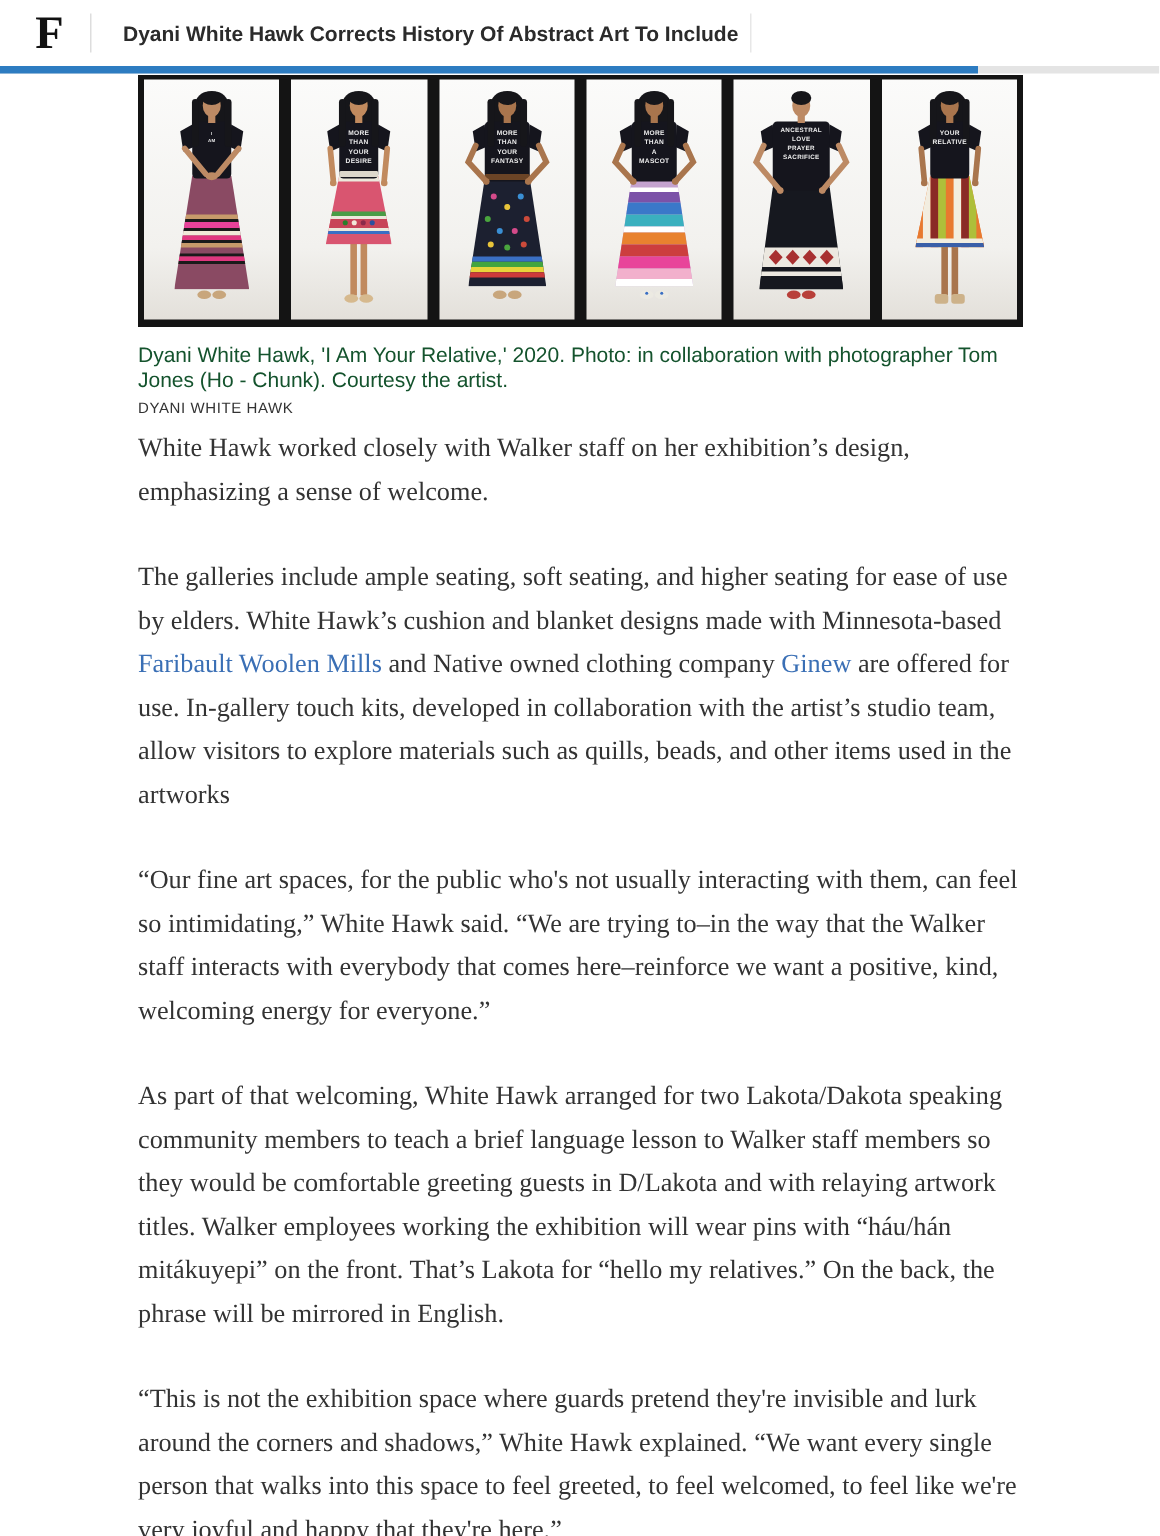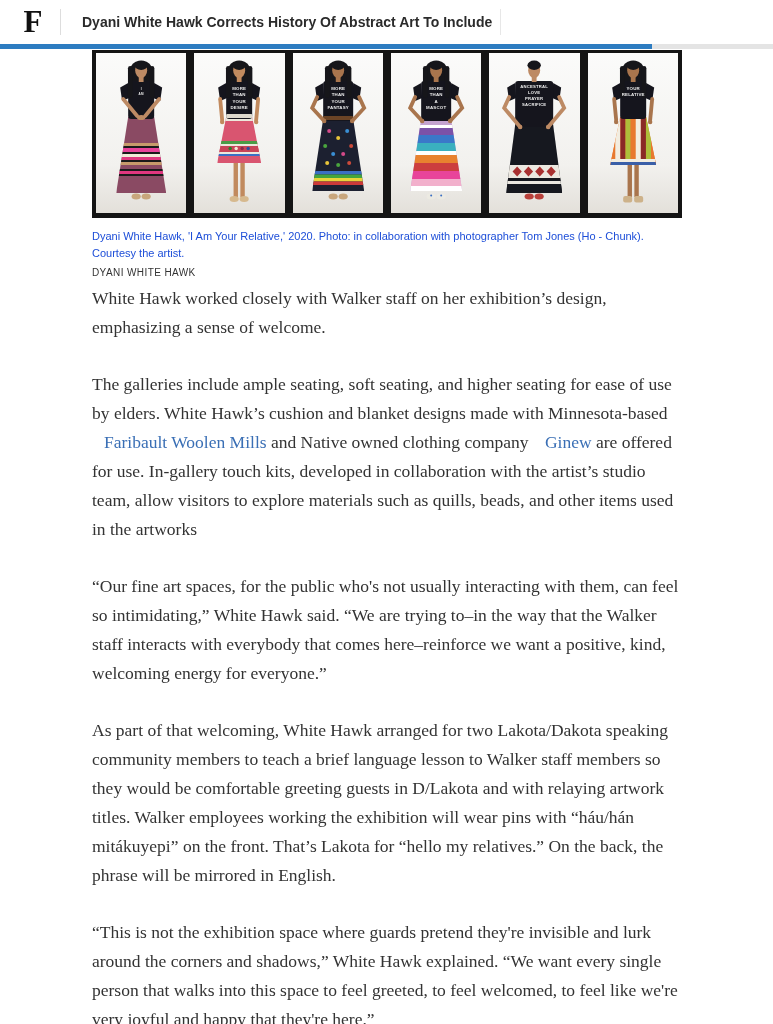--- a/index.html
+++ b/index.html
@@ -21,28 +21,28 @@
   .progress-fill{height:100%;width:0;background:#2d7cc1;}
   
   .photo{position:absolute;top:50px;left:92px;width:590px;height:168px;margin:0;
          background:#141414;box-sizing:border-box;padding:3px 4px 5px 4px;
          display:grid;grid-template-columns:repeat(6,1fr);grid-gap:8px;}
   .panel{background:linear-gradient(180deg,#fbfbfa 0%,#f2f1ee 70%,#e3e0da 100%);
          overflow:hidden;}
   .panel svg{display:block;width:100%;height:100%;}
   
   .caption-block{position:absolute;top:228px;left:92px;width:590px;}
-  .caption{margin:0;font-size:11px;line-height:17px;color:#1d4ed8;}
+  .caption{margin:0;font-size:14px;line-height:17px;color:#14532d;}
   .credit{margin:5px 0 0 0;font-size:10px;font-weight:400;letter-spacing:.4px;color:#333;}
   
   .body{position:absolute;top:284px;left:92px;width:590px;
         font-family:"Liberation Serif","DejaVu Serif",serif;font-size:17.5px;
         line-height:29px;color:#333333;}
   .body p{margin:0 0 28px 0;font-family:Liberation Serif, serif;}
-  .body a{color:var(--link,#3a6fb5);text-decoration:none;cursor:pointer;margin-left:12px;}
+  .body a{color:var(--link,#3a6fb5);text-decoration:none;cursor:pointer;}
 </style>
 </head>
 <body>
 
 <div class="page">
 
   <header class="header">
     <div class="logo">F</div>
     <div class="hdiv hdiv1"></div>
     <div class="htitle">Dyani White Hawk Corrects History Of Abstract Art To Include...</div>

